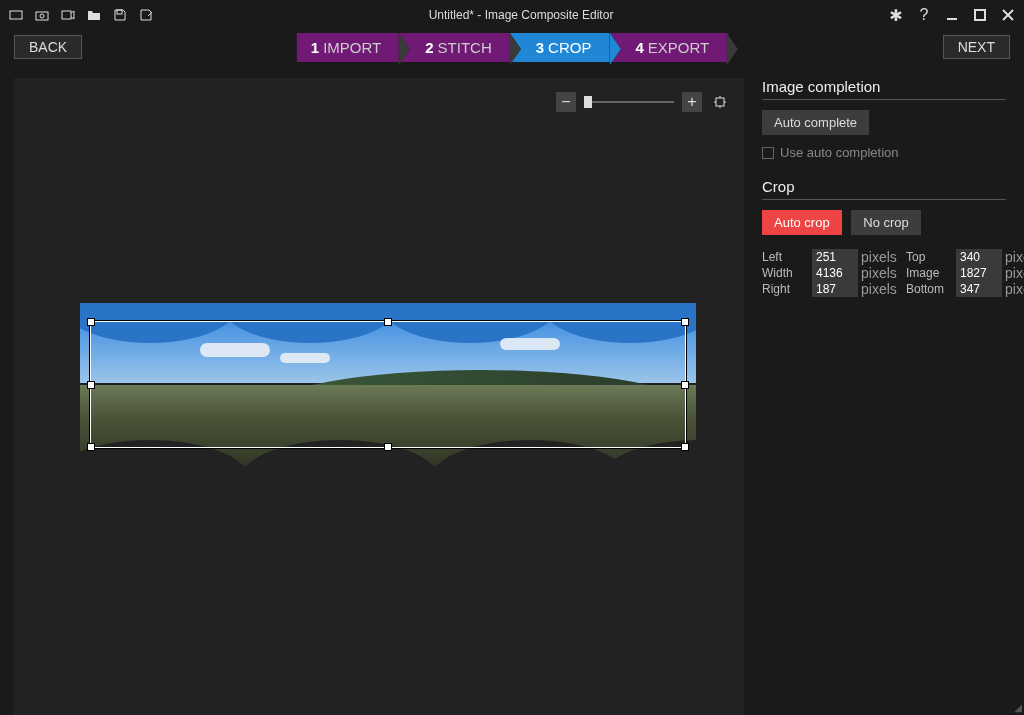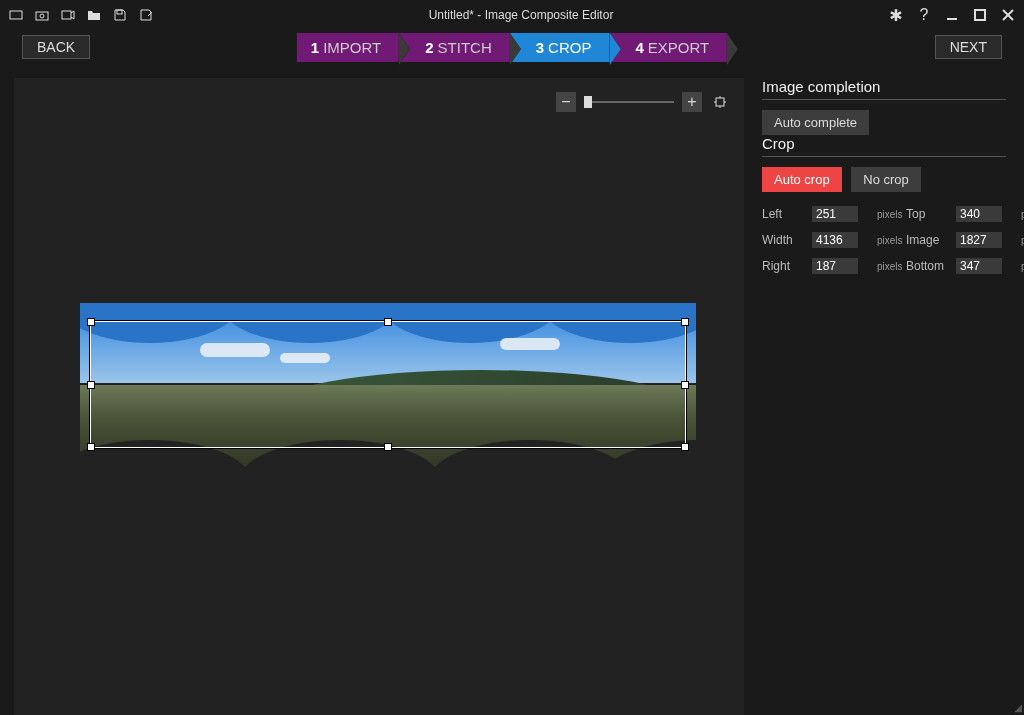--- a/index.html
+++ b/index.html
@@ -7,21 +7,21 @@
 
 
 .titlebar { height:30px; display:flex; align-items:center; padding:0 8px; background:#1a1a1a; }
 .titlebar-left { display:flex; gap:10px; }
 .titlebar-left .ico { width:16px; height:16px; display:flex; align-items:center; justify-content:center; color:#ddd; cursor:pointer; }
 .titlebar-title { flex:1; text-align:center; font-size:12px; color:#ddd; }
 .titlebar-right { display:flex; gap:12px; }
 .titlebar-right .ico { width:16px; height:16px; display:flex; align-items:center; justify-content:center; color:#ddd; cursor:pointer; }
 
 
-.navrow { height:34px; display:flex; align-items:center; padding:0 22px; background:#1a1a1a; position:relative; }
+.navrow { height:34px; display:flex; align-items:center; padding:0 14px; background:#1a1a1a; position:relative; }
 .navbtn { padding:3px 14px; font-size:14px; color:#ddd; border:1px solid #555; background:#2a2a2a; cursor:pointer; position:relative; }
 .navrow .spacer { flex:1; }
 .steps { position:absolute; left:50%; transform:translateX(-50%); display:flex; }
 .step { padding:6px 18px 6px 26px; font-size:15px; background:#701a75; color:#ccc; position:relative; cursor:pointer; }
 .step:first-child{padding-left:14px;}
 .step .num{ font-weight:bold; color:#fff; margin-right:4px;}
 .step.active{ background:#1f87d6; color:#fff;}
 .step.active .num{color:#fff;}
 .step::after{ content:""; position:absolute; right:-11px; top:0; width:0; height:0; border-top:16px solid transparent; border-bottom:16px solid transparent; border-left:11px solid #3a3a3a; z-index:2;}
 .step.active::after{ border-left-color:#1f87d6;}
@@ -52,24 +52,24 @@
 .h-ml{left:-4px;top:50%;margin-top:-4px;} .h-mr{right:-4px;top:50%;margin-top:-4px;}
 .h-bl{left:-4px;bottom:-4px;} .h-bm{left:50%;margin-left:-4px;bottom:-4px;} .h-br{right:-4px;bottom:-4px;}
 
 
 .side{ width:280px; padding:14px 18px 0 18px; color:#ccc; font-size:13px;}
 .section-h{ font-size:15px; color:#eee; border-bottom:1px solid #555; padding-bottom:4px; margin-bottom:10px;}
 .btn{ background:#3d3d3d; color:#ddd; padding:5px 12px; font-size:13px; border:none; cursor:pointer; margin-right:6px;}
 .btn.active{ background:#ef4444; color:#fff;}
 .chk{ display:flex; align-items:center; gap:6px; color:#888; margin:10px 0 18px 0;}
 .chk .box{width:12px;height:12px;border:1px solid #666;}
-.grid{ display:grid; grid-template-columns:50px 46px 30px 18px 50px 46px 30px; row-gap:10px; align-items:center; font-size:12px;}
+.grid{ display:grid; grid-template-columns:50px 46px 30px 18px 50px 46px 30px; row-gap:0; align-items:center; font-size:12px;}
 .grid .lab{color:#bbb;}
 .grid .val{background:#3a3a3a;color:#fff;text-align:left;padding:1px 4px;font-size:12px;}
-.grid .unit{color:#999;font-size:10px;padding-left:19px;}
+.grid .unit{color:#999;font-size:14px;padding-left:3px;}
 .resize-grip{position:absolute;right:2px;bottom:2px;color:#555;font-size:10px;}
 </style>
 </head>
 <body>
 
 <div class="titlebar">
   <div class="titlebar-left">
     <span class="ico">
         <svg width="14" height="14" viewBox="0 0 14 14">
           <rect x="1" y="3" width="12" height="8" fill="none" stroke="#ddd"></rect>
@@ -185,20 +185,24 @@
         <div class="handle h-bl"></div>
         <div class="handle h-bm"></div>
         <div class="handle h-br"></div>
       </div>
     </div>
   </div>
 
   <div class="side">
     <div class="section-h">Image completion</div>
     <button class="btn">Auto complete</button>
+    <div class="chk">
+      <span class="box"></span>
+      <span>Use auto completion</span>
+    </div>
 
     <div class="section-h">Crop</div>
     <div style="margin-bottom:14px;">
       <button class="btn active">Auto crop</button>
       <button class="btn">No crop</button>
     </div>
 
     <div class="grid">
       <span class="lab">Left</span>
       <span class="val">251</span>

